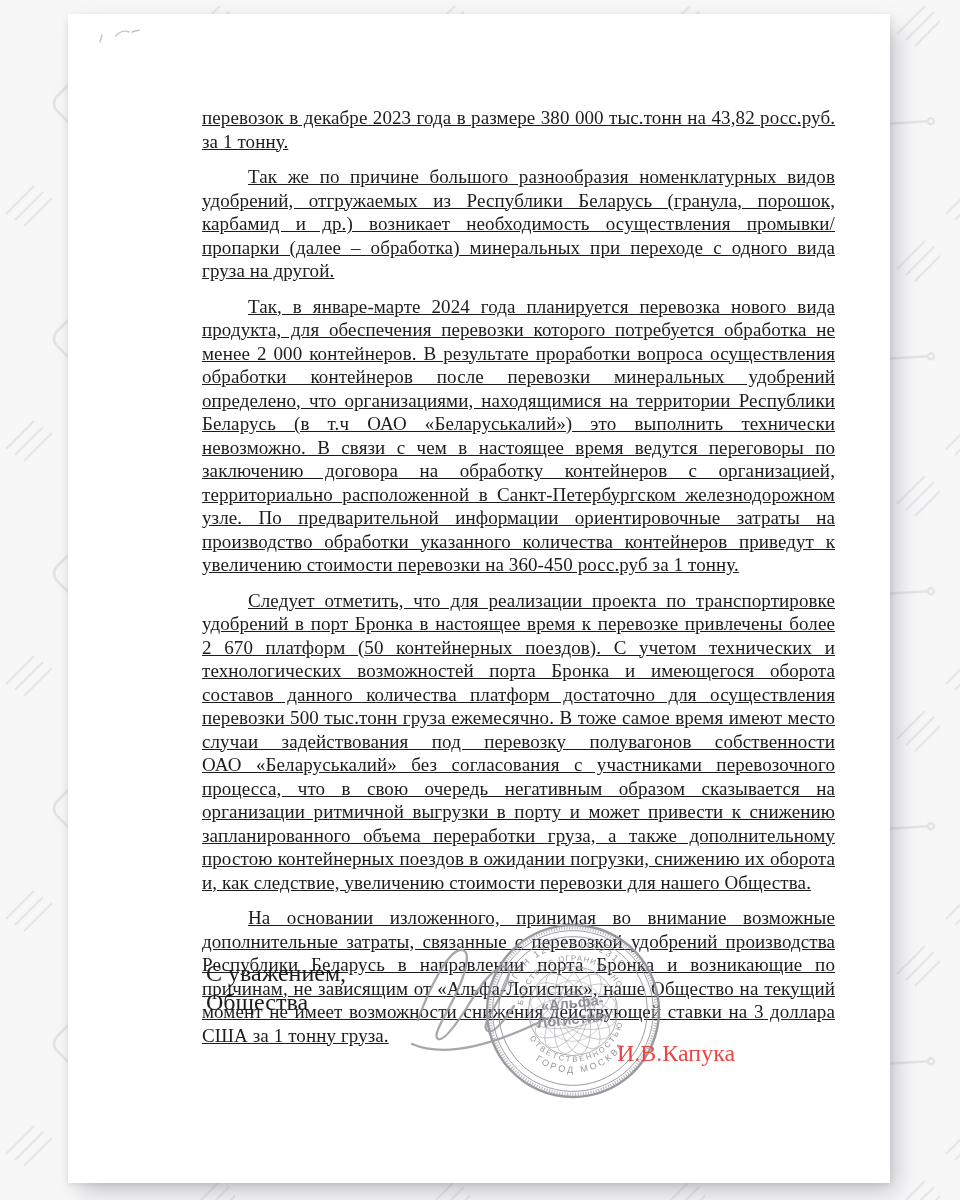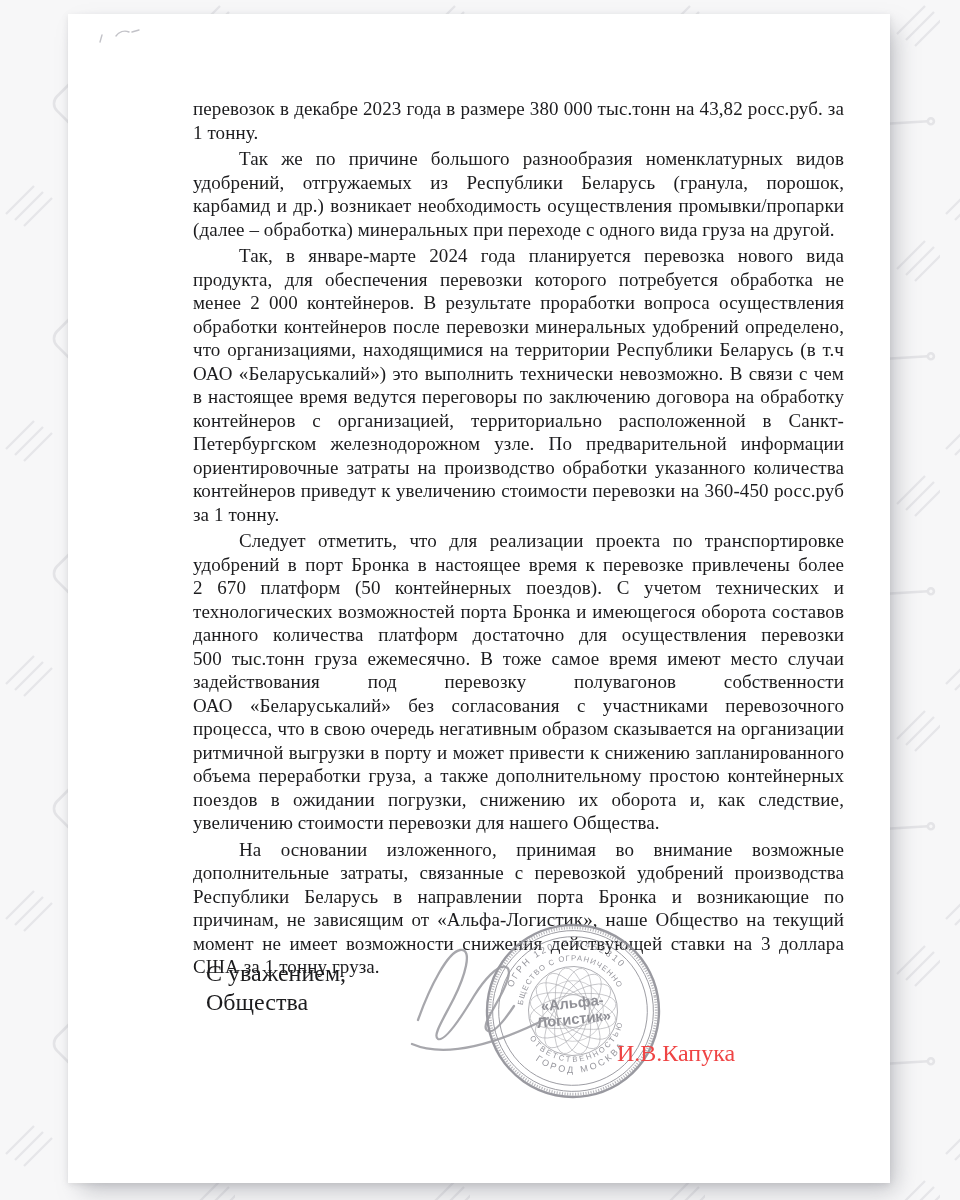--- a/index.html
+++ b/index.html
@@ -23,22 +23,23 @@
   .letter-body {
     position: absolute;
     left: 122px; top: 80px;
     width: 657px;
     font-size: 19px;
     line-height: 23.5px;
     color: #1c1c1e;
     letter-spacing: 0.1px;
   }
   .letter-body p {
-    margin: 3px;
+    margin: 12px;
     text-align: justify;
+    text-decoration: underline;
   }
   .letter-body p.indent { text-indent: 46px; }
   .closing {
     position: absolute;
     left: 122px; top: 945px;
     font-size: 24px;
     line-height: 28.5px;
     color: #1c1c1e;
     margin-left: 16px;
   }

